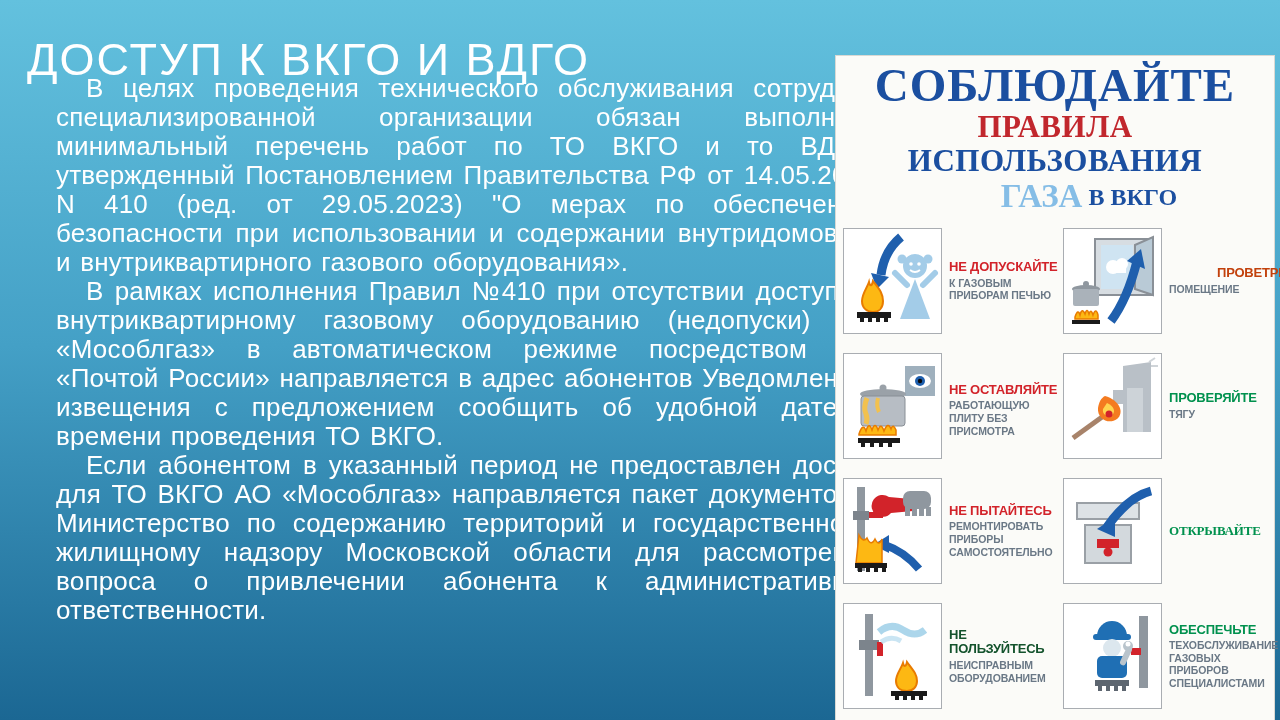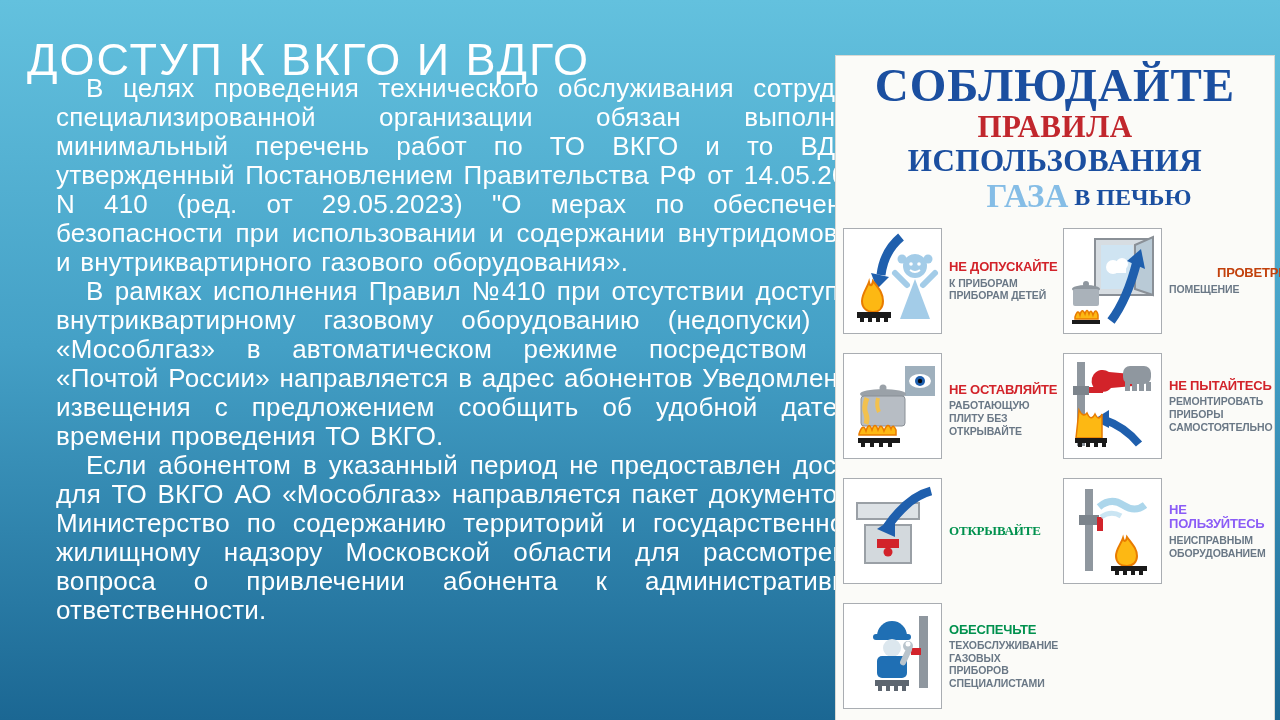--- a/index.html
+++ b/index.html
@@ -65,21 +65,21 @@
 
 <div class="poster">
   <div class="poster-header">
     <div class="ph-line1">СОБЛЮДАЙТЕ</div>
     <div class="ph-line2">
       <span class="red">ПРАВИЛА</span>
       <span class="blue">ИСПОЛЬЗОВАНИЯ</span>
     </div>
     <div class="ph-line3">
       <span class="light">ГАЗА</span>
-      <span class="blue">В ПЕЧЬЮ</span>
+      <span class="blue">В ВКГО</span>
     </div>
   </div>
 
   <div class="rules-grid">
 
     <div class="rule">
       <div class="iconbox">
         <svg width="96" height="102" viewBox="0 0 96 96">
           <path d="M56 4 C44 14 38 26 36 42" stroke="#1f5fad" stroke-width="9" fill="none"></path>
           <polygon points="26,40 44,44 32,56" fill="#1f5fad"></polygon>
@@ -95,21 +95,21 @@
           <circle cx="66" cy="31" r="1.8" fill="#fff"></circle>
             <circle cx="74" cy="31" r="1.8" fill="#fff"></circle>
           <path d="M65 37 q5 4 10 0" stroke="#fff" stroke-width="1.8" fill="none"></path>
           <polygon points="70,46 55,86 85,86" fill="#a3cce8"></polygon>
           <line x1="62" y1="52" x2="50" y2="40" stroke="#a3cce8" stroke-width="6" stroke-linecap="round"></line>
           <line x1="78" y1="52" x2="90" y2="40" stroke="#a3cce8" stroke-width="6" stroke-linecap="round"></line>
         </svg>
       </div>
       <div class="rule-text">
         <div class="rule-title" style="color: rgb(210, 35, 42);">НЕ ДОПУСКАЙТЕ</div>
-        <div class="rule-sub">К ПРИБОРАМ ПРИБОРАМ ДЕТЕЙ</div>
+        <div class="rule-sub">К ГАЗОВЫМ ПРИБОРАМ ПЕЧЬЮ</div>
       </div>
     </div>
 
     <div class="rule">
       <div class="iconbox">
         <svg width="96" height="102" viewBox="0 0 96 96">
           <rect x="30" y="6" width="58" height="56" fill="#d7dde2" stroke="#8a9097" stroke-width="2"></rect>
           <rect x="36" y="12" width="32" height="44" fill="#cfe4f2"></rect>
           <circle cx="48" cy="34" r="7" fill="#ffffff"></circle>
             <circle cx="57" cy="31" r="6" fill="#ffffff"></circle>
@@ -145,24 +145,42 @@
           <path d="M14 76 q4-12 7-3 q3-10 6-1 q3-9 6 0 q3-8 6 1 q4-10 7-2 q2-6 5 1 v5 h-37z" fill="#fdb813" stroke="#e87b00" stroke-width="1.5"></path>
           <rect x="13" y="80" width="42" height="5" fill="#1a1a1a"></rect>
           <rect x="16" y="85" width="4" height="4" fill="#1a1a1a"></rect>
             <rect x="25" y="85" width="4" height="4" fill="#1a1a1a"></rect>
             <rect x="34" y="85" width="4" height="4" fill="#1a1a1a"></rect>
             <rect x="43" y="85" width="4" height="4" fill="#1a1a1a"></rect>
         </svg>
       </div>
       <div class="rule-text">
         <div class="rule-title" style="color: rgb(210, 35, 42); margin-top: 8px;">НЕ ОСТАВЛЯЙТЕ</div>
-        <div class="rule-sub">РАБОТАЮЩУЮ ПЛИТУ БЕЗ ОТКРЫВАЙТЕ</div>
-      </div>
-    </div>
-
+        <div class="rule-sub">РАБОТАЮЩУЮ ПЛИТУ БЕЗ ПРИСМОТРА</div>
+      </div>
+    </div>
+
+    <div class="rule">
+      <div class="iconbox">
+        <svg width="96" height="102" viewBox="0 0 96 96">
+          <polygon points="58,8 86,4 86,74 58,74 58,46 48,46 48,32 58,32" fill="#b9c0c7"></polygon>
+          <rect x="62" y="30" width="16" height="44" fill="#cdd3d8"></rect>
+          <line x1="84" y1="4" x2="90" y2="0" stroke="#cfd4d8" stroke-width="2"></line>
+          <line x1="86" y1="8" x2="93" y2="8" stroke="#cfd4d8" stroke-width="2"></line>
+          <line x1="8" y1="80" x2="44" y2="54" stroke="#a8836a" stroke-width="5"></line>
+          <path d="M40 38 C54 42 60 54 52 61 C44 67 32 61 33 50 C34 44 36 40 40 38Z" fill="#f47b20"></path>
+          <path d="M42 45 C49 48 51 54 47 57 C42 60 37 56 38 51 Z" fill="#ffd54f"></path>
+          <circle cx="44" cy="56" r="3.5" fill="#d2232a"></circle>
+        </svg>
+      </div>
+      <div class="rule-text">
+        <div class="rule-title" style="color: rgb(0, 145, 78);">ПРОВЕРЯЙТЕ</div>
+        <div class="rule-sub">ТЯГУ</div>
+      </div>
+    </div>
 
     <div class="rule">
       <div class="iconbox">
         <svg width="96" height="102" viewBox="0 0 96 96">
           <rect x="12" y="4" width="8" height="84" fill="#8f979f"></rect>
           <rect x="8" y="28" width="16" height="9" fill="#7c848c"></rect>
           <rect x="24" y="29" width="14" height="6" fill="#d2232a"></rect>
           <path d="M44 14 a11 11 0 1 0 2 16 l22 -2 a5 5 0 0 0 -2 -12z" fill="#d2232a"></path>
           <rect x="58" y="8" width="28" height="18" rx="7" fill="#8f979f"></rect>
           <rect x="60" y="24" width="5" height="9" fill="#8f979f"></rect>
@@ -211,21 +229,21 @@
           <path d="M36 34 q10 -7 20 -1" stroke="#c4e2f2" stroke-width="5" fill="none" opacity="0.9"></path>
           <path d="M62 54 C68 62 72 66 72 73 C72 79 68 83 62 83 C55 83 51 79 51 73 C51 66 56 61 58 55 C59 59 61 59 62 54Z" fill="#fdb813" stroke="#e87b00" stroke-width="2"></path>
           <rect x="46" y="83" width="36" height="5" fill="#1a1a1a"></rect>
           <rect x="50" y="88" width="4" height="4" fill="#1a1a1a"></rect>
             <rect x="58" y="88" width="4" height="4" fill="#1a1a1a"></rect>
             <rect x="66" y="88" width="4" height="4" fill="#1a1a1a"></rect>
             <rect x="74" y="88" width="4" height="4" fill="#1a1a1a"></rect>
         </svg>
       </div>
       <div class="rule-text">
-        <div class="rule-title" style="color: #8b5cf6;">НЕ ПОЛЬЗУЙТЕСЬ</div>
+        <div class="rule-title" style="color: #14532d;">НЕ ПОЛЬЗУЙТЕСЬ</div>
         <div class="rule-sub">НЕИСПРАВНЫМ ОБОРУДОВАНИЕМ</div>
       </div>
     </div>
 
     <div class="rule">
       <div class="iconbox">
         <svg width="96" height="102" viewBox="0 0 96 96">
           <rect x="74" y="8" width="9" height="72" fill="#8f979f"></rect>
           <rect x="66" y="40" width="10" height="7" fill="#d2232a"></rect>
           <path d="M32 28 a15 15 0 0 1 30 0z" fill="#1f6fb4"></path>

